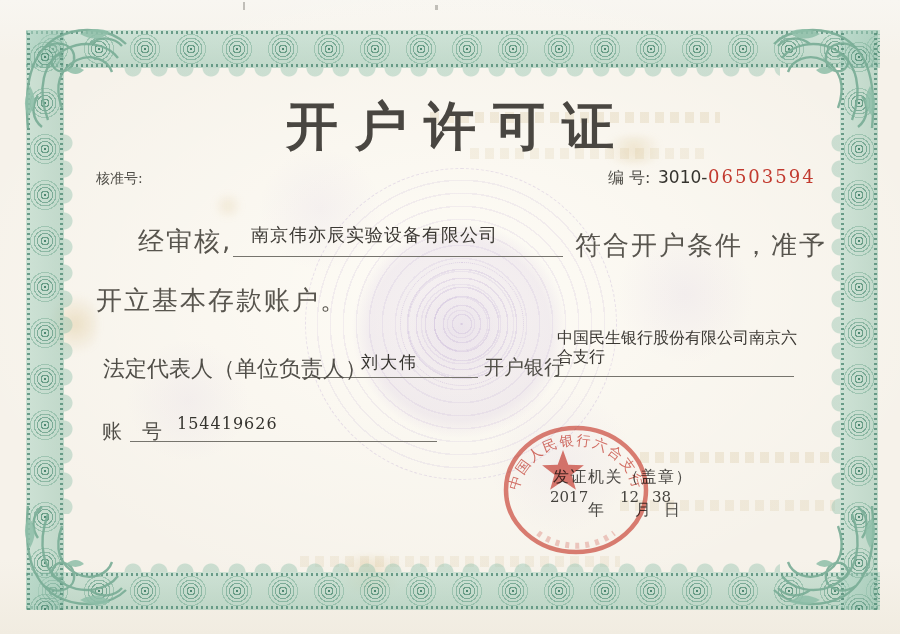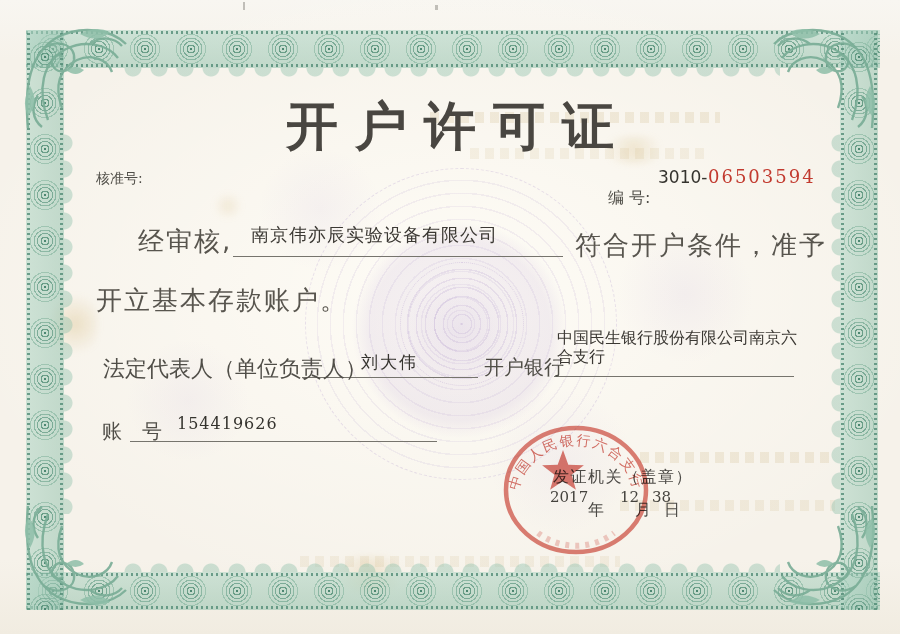--- a/index.html
+++ b/index.html
@@ -196,21 +196,21 @@
     <g fill="#8fbfa9" opacity=".85">
       <path d="M60,10 q16,-9 30,-2 q-12,12 -30,2z"></path>
       <path d="M10,62 q-9,16 -2,30 q12,-12 2,-30z"></path>
       <path d="M46,46 q10,-6 18,0 q-8,8 -18,0z"></path>
     </g>
   </svg>
 
   <div class="txt title">开户许可证</div>
 
   <div class="txt lab" style="left:96px;top:170px;font-size:14px;">核准号:</div>
-  <div class="txt lab" style="left:608px;top:168px;font-size:16px;margin-top:20px;">编 号:</div>
+  <div class="txt lab" style="left:608px;top:168px;font-size:16px;">编 号:</div>
   <div class="txt val" style="left:658px;top:167px;font-size:17px;">3010-</div>
   <div class="txt red serif" style="left:708px;top:166px;font-size:18px;letter-spacing:2px;">06503594</div>
 
   <div class="txt big" style="left:138px;top:224px;">经审核,</div>
   <div class="txt val serif" style="left:243px;top:223px;font-size:18px;letter-spacing:1px;color:#3b3833;margin-left:8px;">南京伟亦辰实验设备有限公司</div>
   <div class="line" style="left:233px;top:256px;width:330px;"></div>
   <div class="txt big" style="left:575px;top:228px;">符合开户条件，准予</div>
   <div class="txt big" style="left:96px;top:283px;">开立基本存款账户。</div>
 
   <div class="txt val serif" style="left:557px;top:328px;font-size:16px;color:#3b3833;">中国民生银行股份有限公司南京六</div>

